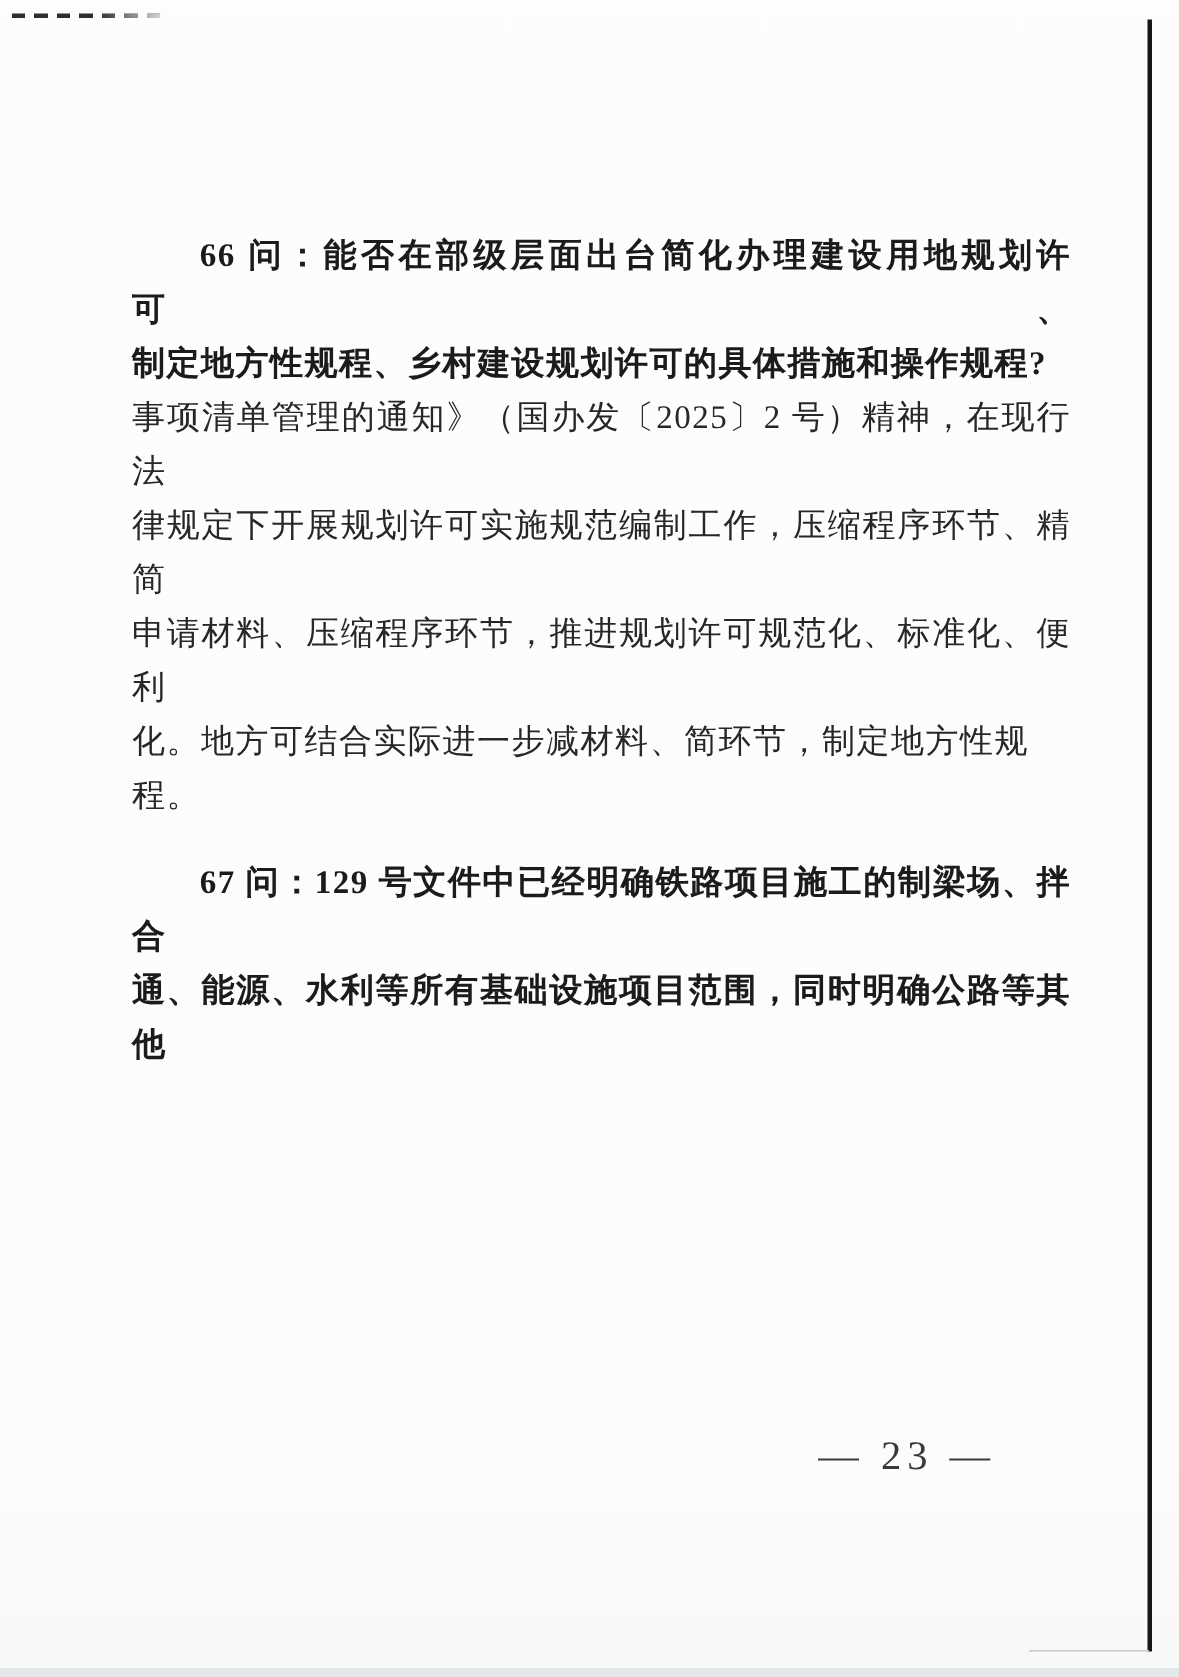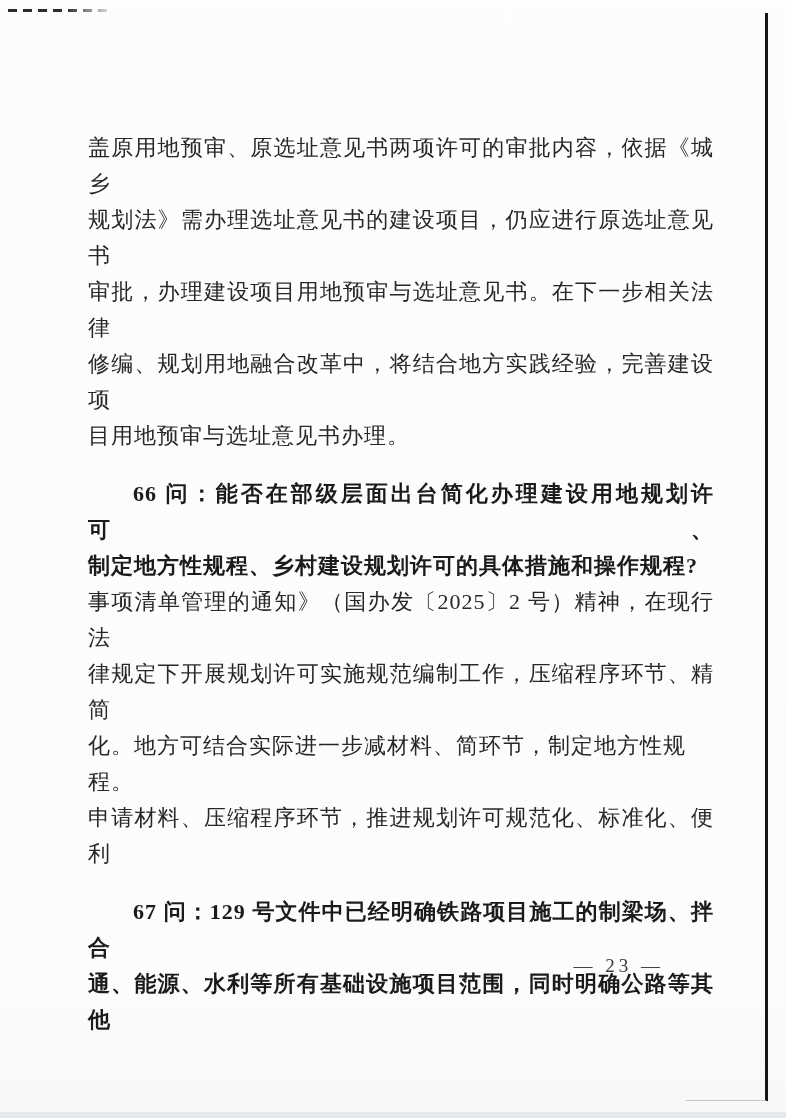--- a/index.html
+++ b/index.html
@@ -56,51 +56,44 @@
     text-align: justify;
     text-align-last: justify;
     text-justify: inter-character;
   }
   .line.first { text-indent: 2.05em; margin-top: 22px; }
   .ans-label { font-weight: bold; color: #1b1b1b; }
   .page-number {
     position: absolute;
     top: 955px; left: 0; right: 122px;
     text-align: right;
-    font-size: 19px;
+    font-size: 27px;
     letter-spacing: 4px;
     color: #3a3a3a;
   }
 </style>
 </head>
 <body>
 
 <div class="page">
   <div class="dash-line"></div>
   <div class="vline"></div>
   <div class="corner-line"></div>
   <div class="bottom-band"></div>
 
   <div class="text-block">
-      <div class="para body">
-        <div class="line fill">盖原用地预审、原选址意见书两项许可的审批内容，依据《城乡</div>
-        <div class="line fill">规划法》需办理选址意见书的建设项目，仍应进行原选址意见书</div>
-        <div class="line fill">审批，办理建设项目用地预审与选址意见书。在下一步相关法律</div>
-        <div class="line fill">修编、规划用地融合改革中，将结合地方实践经验，完善建设项</div>
-        <div class="line last">目用地预审与选址意见书办理。</div>
-      </div>
       <div class="para question">
         <div class="line fill first">66 问：能否在部级层面出台简化办理建设用地规划许可、</div>
         <div class="line last">制定地方性规程、乡村建设规划许可的具体措施和操作规程?</div>
       </div>
       <div class="para answer">
         <div class="line fill">事项清单管理的通知》（国办发〔2025〕2 号）精神，在现行法</div>
         <div class="line fill">律规定下开展规划许可实施规范编制工作，压缩程序环节、精简</div>
+        <div class="line fill">申请材料、压缩程序环节，推进规划许可规范化、标准化、便利</div>
         <div class="line last">化。地方可结合实际进一步减材料、简环节，制定地方性规程。</div>
-        <div class="line fill">申请材料、压缩程序环节，推进规划许可规范化、标准化、便利</div>
       </div>
       <div class="para question">
         <div class="line fill first">67 问：129 号文件中已经明确铁路项目施工的制梁场、拌合</div>
         <div class="line fill">通、能源、水利等所有基础设施项目范围，同时明确公路等其他</div>
       </div>
     </div>
 
   <div class="page-number">— 23 —</div>
 </div>
 

